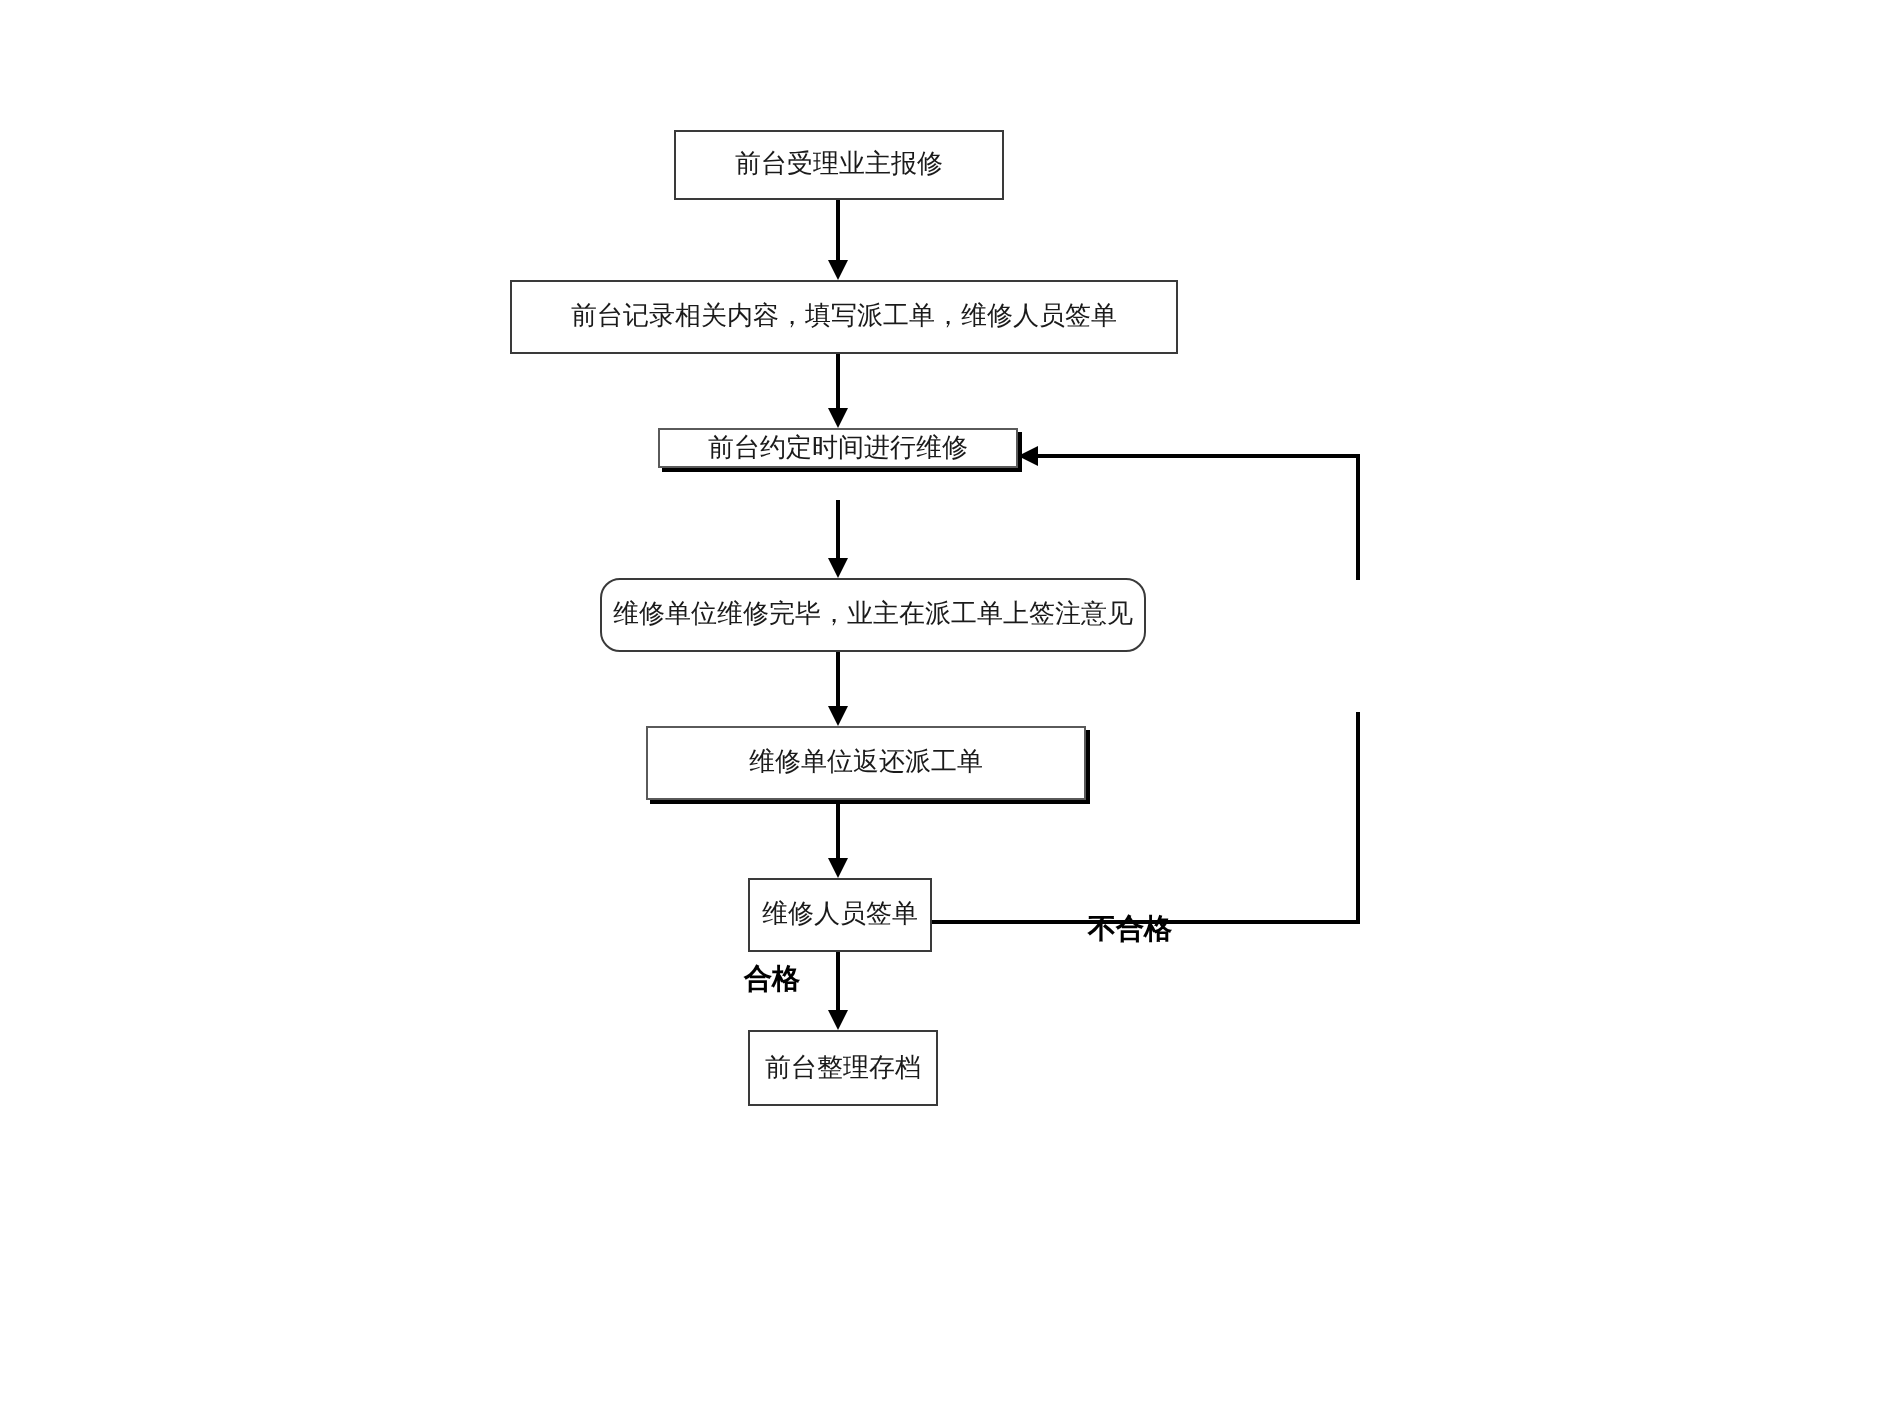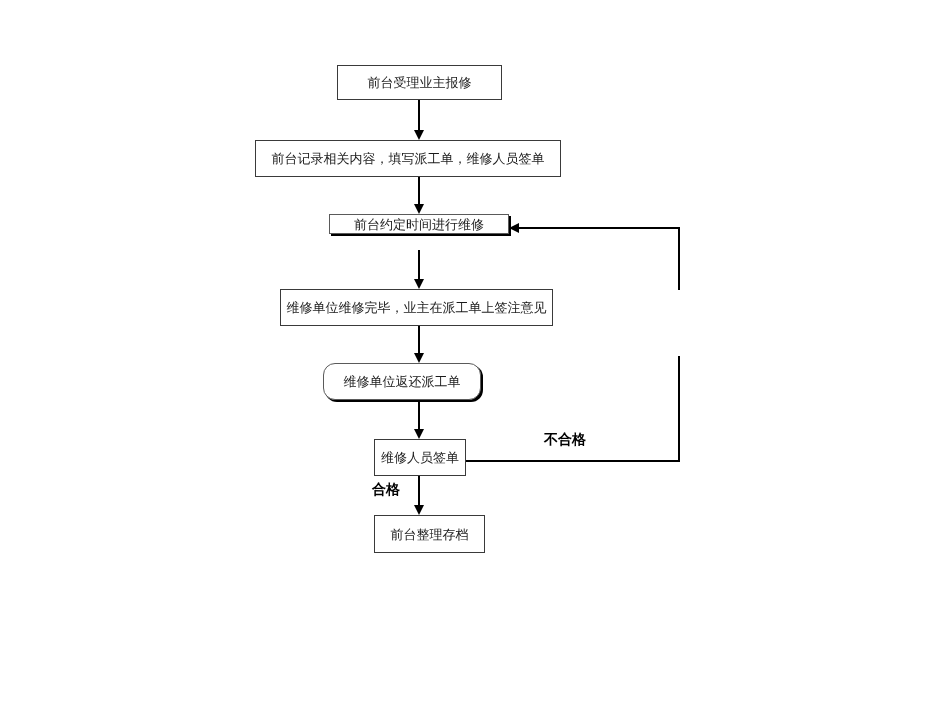--- a/index.html
+++ b/index.html
@@ -57,27 +57,27 @@
   .edge-label {
     position: absolute;
     color: #000000;
     font-size: 14px;
     font-weight: bold;
     white-space: nowrap;
   }
 
   
   #n-receive  { left: 325px; top: 65px;  width: 165px; height: 35px; }
-  #n-record   { left: 243px; top: 140px; width: 306px; height: 37px; }
+  #n-record   { left: 243px; top: 140px; width: 334px; height: 37px; }
   #n-schedule { left: 317px; top: 214px; width: 180px; height: 20px; }
-  #n-complete { left: 268px; top: 289px; width: 273px; height: 37px; }
-  #n-return   { left: 311px; top: 363px; width: 158px; height: 37px; border-radius: 12px; }
+  #n-complete { left: 288px; top: 289px; width: 273px; height: 37px; border-radius: 10px; }
+  #n-return   { left: 311px; top: 363px; width: 220px; height: 37px; }
   #n-visit    { left: 362px; top: 439px; width: 92px;  height: 37px; }
   #n-manager  { left: 572px; top: 290px; width: 188px; height: 66px; }
-  #n-archive  { left: 362px; top: 515px; width: 111px;  height: 38px; }
+  #n-archive  { left: 362px; top: 515px; width: 95px;  height: 38px; }
 </style>
 </head>
 <body>
 
 <div id="canvas">
 
   <div class="node" id="n-receive">前台受理业主报修</div>
 
   <div class="node" id="n-record">前台记录相关内容，填写派工单，维修人员签单</div>
 
@@ -109,16 +109,16 @@
 
   <div class="conn" style="left:406px; top:476px; width:2px; height:31px;"></div>
   <div class="arrowhead-down" style="left:402px; top:505px;"></div>
 
   <div class="conn" style="left:454px; top:460px; width:214px; height:2px;"></div>
   <div class="conn" style="left:666px; top:356px; width:2px; height:106px;"></div>
   <div class="conn" style="left:666px; top:228px; width:2px; height:62px;"></div>
   <div class="conn" style="left:497px; top:227px; width:171px; height:2px;"></div>
   <div class="arrowhead-left" style="left:497px; top:223px;"></div>
 
-  <div class="edge-label" style="left:532px; top:431px;">不合格</div>
+  <div class="edge-label" style="left:532px; top:456px;">不合格</div>
   <div class="edge-label" style="left:360px; top:481px;">合格</div>
 
 </div>
 
 </body></html>

